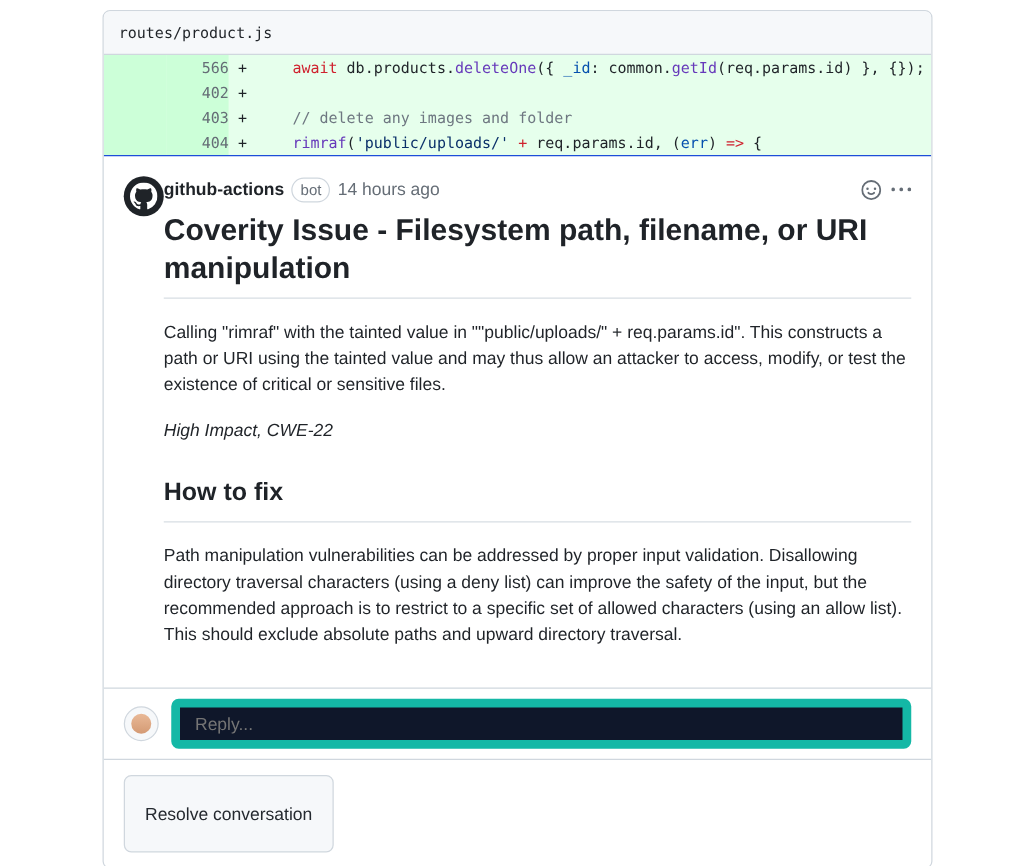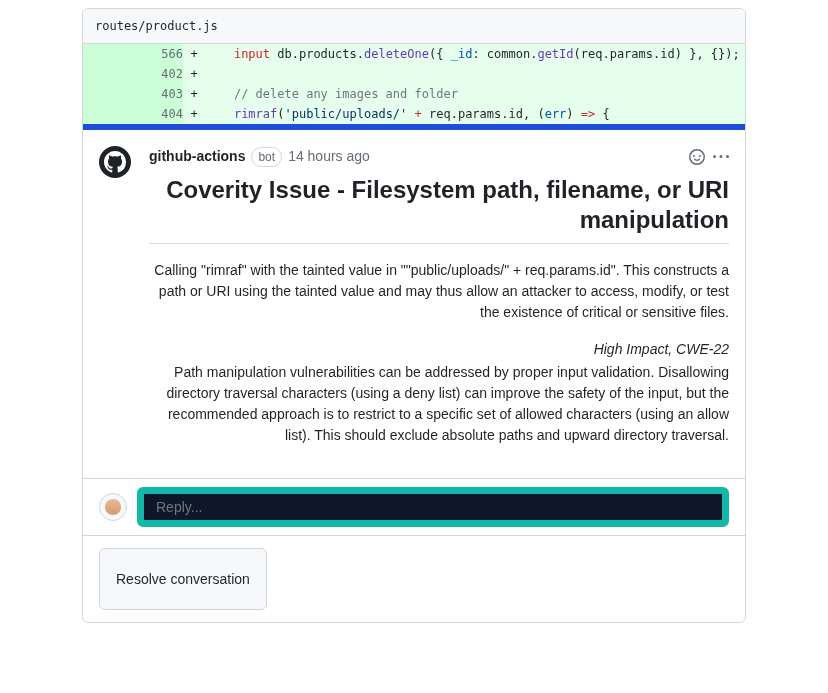--- a/index.html
+++ b/index.html
@@ -66,25 +66,24 @@
       padding-left: 10px;
       background: #e6ffec;
     }
     .tk-kw { color: #cf222e; }
     .tk-prop { color: #1f2328; }
     .tk-func { color: #6639ba; }
     .tk-str { color: #0a3069; }
     .tk-cmt { color: #6e7781; }
     .tk-par { color: #0550ae; }
     .comment-wrap {
-      border-top: 6px solid #1d4ed8;
+      border-top: 1px solid #1d4ed8;
       padding: 16px;
       display: flex;
-      gap: 18px;
-      text-align: right;
+      gap: 0;
     }
     .avatar {
       width: 32px;
       height: 32px;
       border-radius: 50%;
       background: #1f2328;
       display: flex;
       align-items: center;
       justify-content: center;
       flex-shrink: 0;
@@ -212,21 +211,21 @@
 <div class="container">
   <div class="review-box">
     <div class="file-header">routes/product.js</div>
 
     <table class="diff-table">
       <tbody id="diff-body">
           <tr>
             <td class="line-num-left"></td>
             <td class="line-num">566</td>
             <td class="diff-marker">+</td>
-            <td class="code-cell">    <span class="tk-kw">input</span> db.<span class="tk-prop">products</span>.<span class="tk-func">deleteOne</span>({ <span class="tk-par">_id</span>: common.<span class="tk-func">getId</span>(req.<span class="tk-prop">params</span>.<span class="tk-prop">id</span>) }, {});</td>
+            <td class="code-cell">    <span class="tk-kw">await</span> db.<span class="tk-prop">products</span>.<span class="tk-func">deleteOne</span>({ <span class="tk-par">_id</span>: common.<span class="tk-func">getId</span>(req.<span class="tk-prop">params</span>.<span class="tk-prop">id</span>) }, {});</td>
           </tr>
           <tr>
             <td class="line-num-left"></td>
             <td class="line-num">402</td>
             <td class="diff-marker">+</td>
             <td class="code-cell"></td>
           </tr>
           <tr>
             <td class="line-num-left"></td>
             <td class="line-num">403</td>
@@ -263,20 +262,21 @@
               <svg width="16" height="16" viewBox="0 0 16 16" fill="currentColor">
                   <path d="M8 9a1.5 1.5 0 1 0 0-3 1.5 1.5 0 0 0 0 3ZM1.5 9a1.5 1.5 0 1 0 0-3 1.5 1.5 0 0 0 0 3Zm13 0a1.5 1.5 0 1 0 0-3 1.5 1.5 0 0 0 0 3Z"></path>
                 </svg>
             </span>
           </div>
         </div>
         <div class="comment-body">
           <h2>Coverity Issue - Filesystem path, filename, or URI manipulation</h2>
           <p>Calling "rimraf" with the tainted value in ""public/uploads/" + req.params.id". This constructs a path or URI using the tainted value and may thus allow an attacker to access, modify, or test the existence of critical or sensitive files.</p>
           <p class="impact">High Impact, CWE-22</p>
+          <h3>How to fix</h3>
           <p>Path manipulation vulnerabilities can be addressed by proper input validation. Disallowing directory traversal characters (using a deny list) can improve the safety of the input, but the recommended approach is to restrict to a specific set of allowed characters (using an allow list). This should exclude absolute paths and upward directory traversal.</p>
         </div>
       </div>
     </div>
 
     <div class="reply-row">
       <div class="reply-avatar">
         <div class="reply-av-inner"></div>
       </div>
       <input class="reply-input" type="text" placeholder="Reply..." style="">

